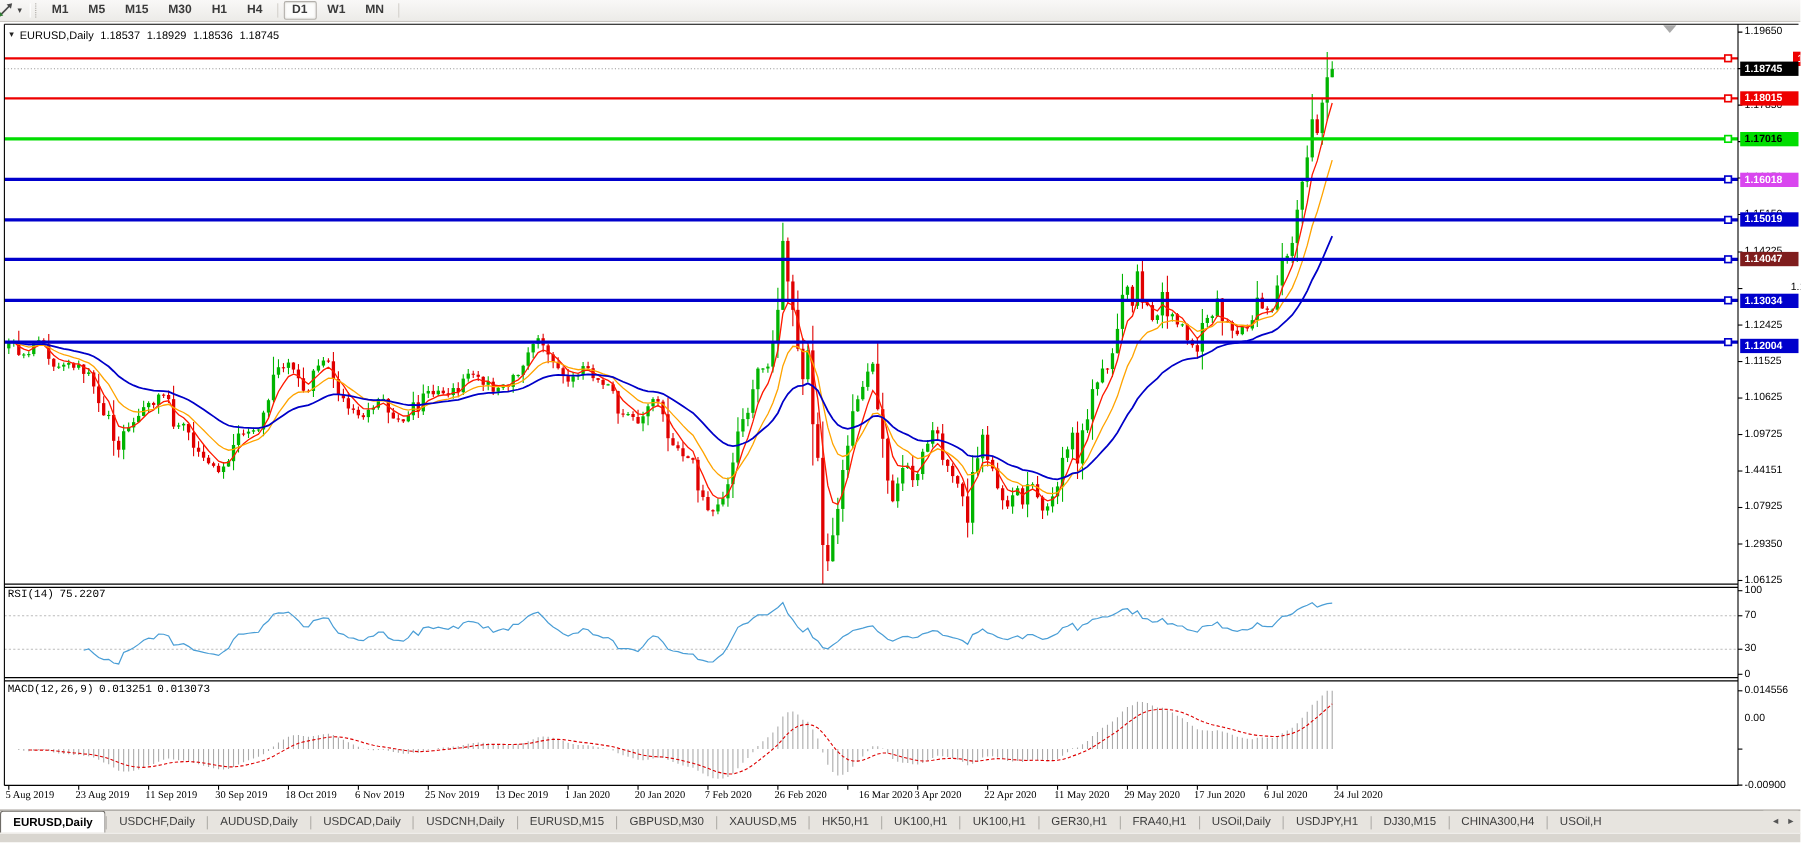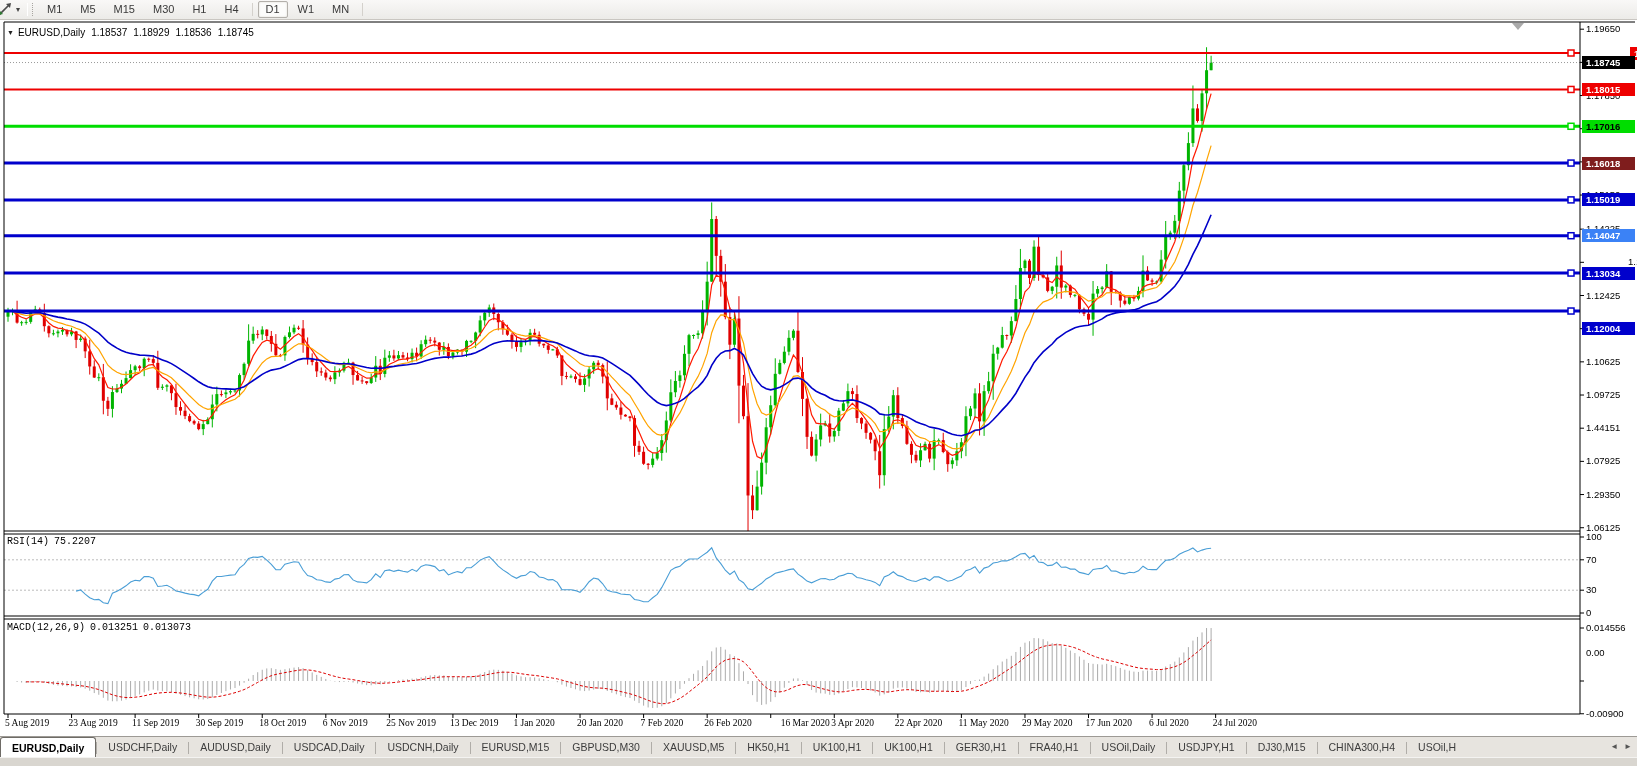--- a/index.html
+++ b/index.html
@@ -45,21 +45,21 @@
   <div id="toolbar">
     <div class="tool-icon">
       <svg width="16" height="15" viewBox="0 0 16 15">
         <line x1="1" y1="13" x2="11" y2="3" stroke="#4a4a4a" stroke-width="1.6"></line>
         <polygon points="8,2 13,1 12,6" fill="#4a4a4a"></polygon>
         <polygon points="1,13 5,12 2,9" fill="#2e7d32"></polygon>
       </svg>
       <span class="dd">▾</span>
     </div>
     <div class="grip"></div>
-    <div id="tf-buttons" style="display:flex;align-items:center;">
+    <div id="tf-buttons" style="display:flex;align-items:center;font-weight:bold;">
         <div class="tfbtn">M1</div>
         <div class="tfbtn">M5</div>
         <div class="tfbtn">M15</div>
         <div class="tfbtn">M30</div>
         <div class="tfbtn">H1</div>
         <div class="tfbtn">H4</div>
         <div class="tbsep"></div>
         <div class="tfbtn active">D1</div>
         <div class="tfbtn">W1</div>
         <div class="tfbtn">MN</div>
@@ -992,25 +992,25 @@
         <div class="p-tick" style="top: 512px;">100</div>
         <div class="p-tick" style="top: 534.8px;">70</div>
         <div class="p-tick" style="top: 565.2px;">30</div>
         <div class="p-tick" style="top: 588px;">0</div>
         <div class="p-tick" style="top: 603.002px;">0.014556</div>
         <div class="p-tick" style="top: 628px;">0.00</div>
         <div class="p-tick" style="top: 688.769px;">-0.00900</div>
         <div class="p-badge" style="top: 26.5px; background: rgb(238, 0, 0); color: rgb(255, 255, 255); margin-left: 48px;">1.19004</div>
         <div class="p-badge" style="top: 62.9545px; background: rgb(238, 0, 0); color: rgb(255, 255, 255);">1.18015</div>
         <div class="p-badge" style="top: 99.7777px; background: rgb(0, 221, 0); color: rgb(0, 0, 0);">1.17016</div>
-        <div class="p-badge" style="top: 136.564px; background: #7f1d1d; color: rgb(255, 255, 255);">1.16018</div>
+        <div class="p-badge" style="top: 136.564px; background: #d946ef; color: rgb(255, 255, 255);">1.16018</div>
         <div class="p-badge" style="top: 173.387px; background: rgb(0, 0, 204); color: rgb(255, 255, 255);">1.15019</div>
-        <div class="p-badge" style="top: 209.215px; background: #3b82f6; color: rgb(255, 255, 255);">1.14047</div>
+        <div class="p-badge" style="top: 209.215px; background: #7f1d1d; color: rgb(255, 255, 255);">1.14047</div>
         <div class="p-badge" style="top: 246.554px; background: rgb(0, 0, 204); color: rgb(255, 255, 255);">1.13034</div>
-        <div class="p-badge" style="top: 302px; background: rgb(0, 0, 204); color: rgb(255, 255, 255);">1.12004</div>
+        <div class="p-badge" style="top: 288px; background: rgb(0, 0, 204); color: rgb(255, 255, 255);">1.12004</div>
         <div class="p-badge" style="top: 36.0467px; background: rgb(0, 0, 0); color: rgb(255, 255, 255);">1.18745</div>
       </div>
     <div id="dates-layer">
         <div class="d-label" style="left: 5px;">5 Aug 2019</div>
         <div class="d-label" style="left: 68.56px;">23 Aug 2019</div>
         <div class="d-label" style="left: 132.12px;">11 Sep 2019</div>
         <div class="d-label" style="left: 195.68px;">30 Sep 2019</div>
         <div class="d-label" style="left: 259.24px;">18 Oct 2019</div>
         <div class="d-label" style="left: 322.8px;">6 Nov 2019</div>
         <div class="d-label" style="left: 386.36px;">25 Nov 2019</div>

